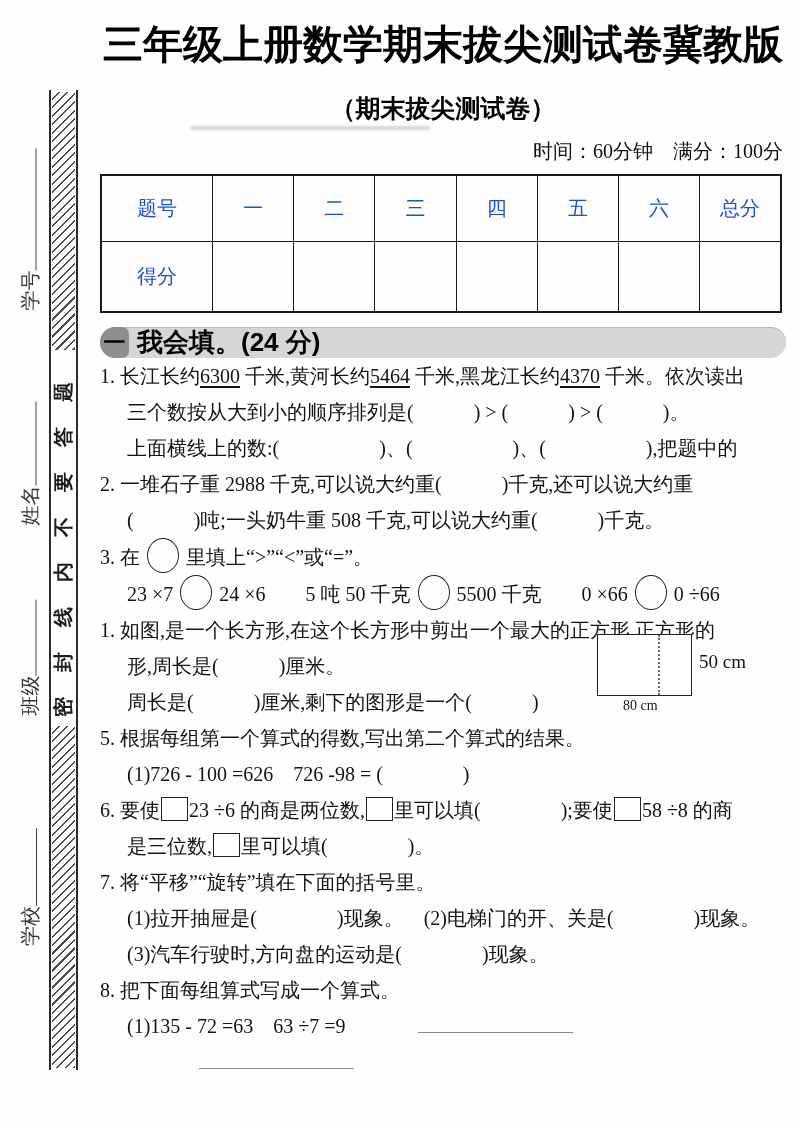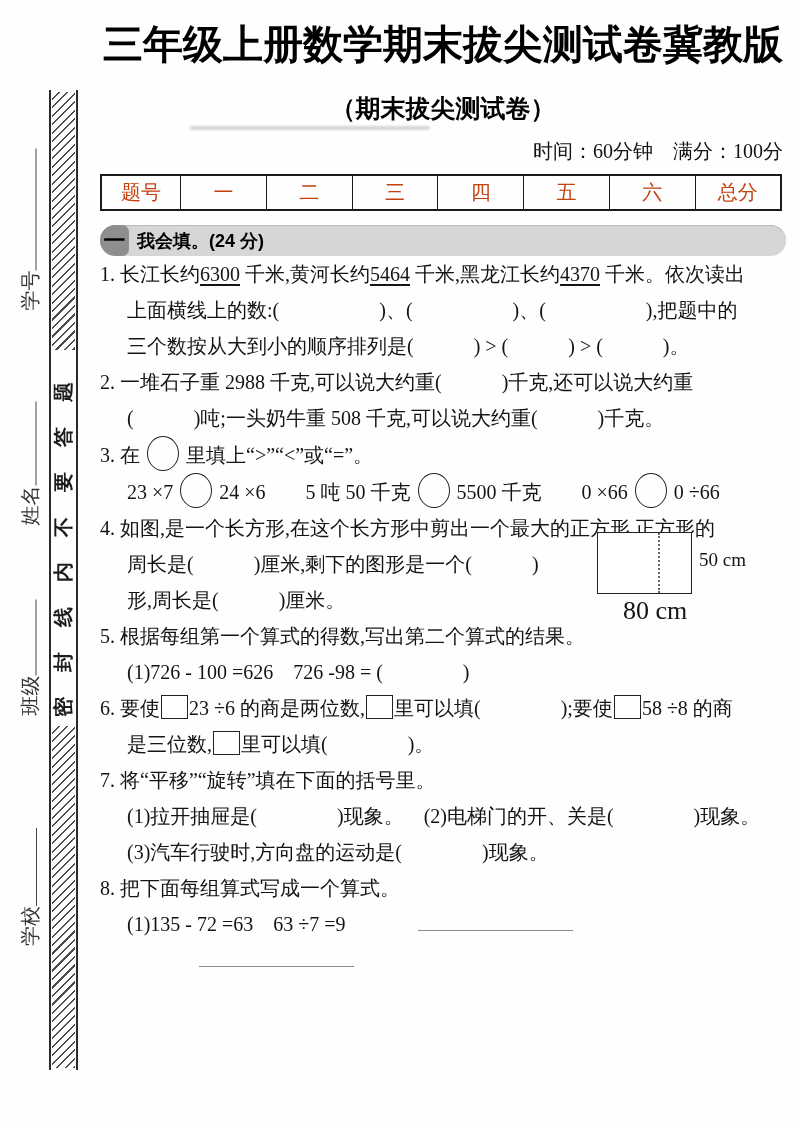--- a/index.html
+++ b/index.html
@@ -32,53 +32,53 @@
         font-weight:900;font-size:40px;line-height:1.1;color:#000;letter-spacing:0px;}
   .subtitle{text-align:center;font-family:"Liberation Sans","DejaVu Sans",sans-serif;
         font-weight:bold;font-size:25px;margin-top:22px;color:#000;}
   .smudge{position:absolute;left:190px;top:126px;width:240px;height:4px;background:#b5b5b5;
         opacity:.55;border-radius:2px;filter:blur(1px);}
   .info{text-align:right;font-size:20px;margin:13px 3px 9px 0;color:#111;}
 
   table.score{width:682px;border-collapse:collapse;table-layout:fixed;
         border:2.5px solid #1a1a1a;}
   table.score td{border:1.6px solid #1a1a1a;text-align:center;font-size:20px;
-        padding:0;color:#c2410c;}
+        padding:16px;color:#1d4ed8;}
   table.score tr.r1 td{height:33px;}
   table.score tr.r2 td{height:37px;}
   td.c0{width:78px;}
 
   .section-bar{margin-top:14px;height:31px;background:#d6d6d6;border-radius:16px;
         display:flex;align-items:center;box-shadow:inset 0 1px 0 #b9b9b9;}
   .chip{flex:0 0 29px;height:31px;background:#8e8e8e;border-radius:16px 7px 7px 16px;
         display:flex;align-items:center;justify-content:center;
         font-family:"Liberation Sans","DejaVu Sans",sans-serif;font-weight:bold;
         font-size:22px;color:#000;}
   .sec-title{font-family:"Liberation Sans","DejaVu Sans",sans-serif;font-weight:bold;
-        font-size:18px;margin-left:8px;color:#000;}
+        font-size:26px;margin-left:8px;color:#000;}
 
   .q{margin-top:0;}
   .ln{font-size:20px;line-height:36px;white-space:nowrap;}
   .ind{padding-left:27px;}
   .t{}
   .u{text-decoration:underline;text-underline-offset:3px;}
   .circ{display:inline-block;width:30px;height:33px;border:1.6px solid #222;
         border-radius:50%;vertical-align:-9px;margin:0 2px;}
   .box{display:inline-block;width:25px;height:22px;border:1.6px solid #222;
         vertical-align:-4px;margin:0 1px;background:#fff;}
   .blank{display:inline-block;width:155px;border-bottom:1.6px solid #8a8a8a;
         height:14px;margin-left:72px;}
 
   
   .q4{position:relative;}
   .diagram{position:absolute;left:497px;top:22px;width:190px;height:112px;}
   .rect{position:absolute;left:0;top:0;width:93px;height:60px;border:1.7px solid #222;background:#fff;}
   .dash{position:absolute;left:60px;top:0;height:100%;border-left:2px dotted #666;}
   .h-label{position:absolute;left:102px;top:17px;font-size:19px;}
-  .w-label{position:absolute;left:26px;top:64px;font-size:26px;}
+  .w-label{position:absolute;left:26px;top:64px;font-size:14px;}
 </style>
 </head>
 <body>
 
 <div class="page">
 
   <div class="strip-line left"></div>
   <div class="strip-line right"></div>
   <div class="hatch hatch-top"></div>
   <div class="hatch hatch-bottom"></div>
@@ -101,48 +101,58 @@
           <tr class="r1">
         <td class="c0">题号</td>
         <td>一</td>
         <td>二</td>
         <td>三</td>
         <td>四</td>
         <td>五</td>
         <td>六</td>
         <td>总分</td>
       </tr>
+      <tr class="r2">
+        <td class="c0">得分</td>
+        <td></td>
+        <td></td>
+        <td></td>
+        <td></td>
+        <td></td>
+        <td></td>
+        <td></td>
+      </tr>
     </tbody>
       </table>
 
     <div class="section-bar">
       <span class="chip">一</span>
       <span class="sec-title">我会填。(24 分)</span>
     </div>
 
     <div class="q">
       <div class="ln"><span class="t">1. 长江长约</span><span class="u">6300</span><span class="t"> 千米,黄河长约</span><span class="u">5464</span><span class="t"> 千米,黑龙江长约</span><span class="u">4370</span><span class="t"> 千米。依次读出</span></div>
+      <div class="ln ind"><span class="t">三个数按从大到小的顺序排列是(　　　) &gt; (　　　) &gt; (　　　)。</span></div>
       <div class="ln ind"><span class="t">上面横线上的数:(　　　　　)、(　　　　　)、(　　　　　),把题中的</span></div>
-      <div class="ln ind"><span class="t">三个数按从大到小的顺序排列是(　　　) &gt; (　　　) &gt; (　　　)。</span></div>
     </div>
 
     <div class="q">
       <div class="ln"><span class="t">2. 一堆石子重 2988 千克,可以说大约重(　　　)千克,还可以说大约重</span></div>
       <div class="ln ind"><span class="t">(　　　)吨;一头奶牛重 508 千克,可以说大约重(　　　)千克。</span></div>
     </div>
 
     <div class="q">
       <div class="ln"><span class="t">3. 在 </span><span class="circ"></span><span class="t"> 里填上“&gt;”“&lt;”或“=”。</span></div>
       <div class="ln ind"><span class="t">23 ×7 </span><span class="circ"></span><span class="t"> 24 ×6　　5 吨 50 千克 </span><span class="circ"></span><span class="t"> 5500 千克　　0 ×66 </span><span class="circ"></span><span class="t"> 0 ÷66</span></div>
     </div>
 
     <div class="q q4">
-      <div class="ln"><span class="t">4. 如图,是一个长方形,在这个长方形中剪出一个最大的正方形,正方形的</span></div>
+      <div class="ln"><span class="t">1. 如图,是一个长方形,在这个长方形中剪出一个最大的正方形,正方形的</span></div>
+      <div class="ln ind"><span class="t">形,周长是(　　　)厘米。</span></div>
       <div class="ln ind"><span class="t">周长是(　　　)厘米,剩下的图形是一个(　　　)</span></div>
-      <div class="ln ind"><span class="t">形,周长是(　　　)厘米。</span></div>
       <div class="diagram">
         <div class="rect">
           <div class="dash"></div>
         </div>
         <span class="h-label">50 cm</span>
         <span class="w-label">80 cm</span>
       </div>
     </div>
 
     <div class="q">

